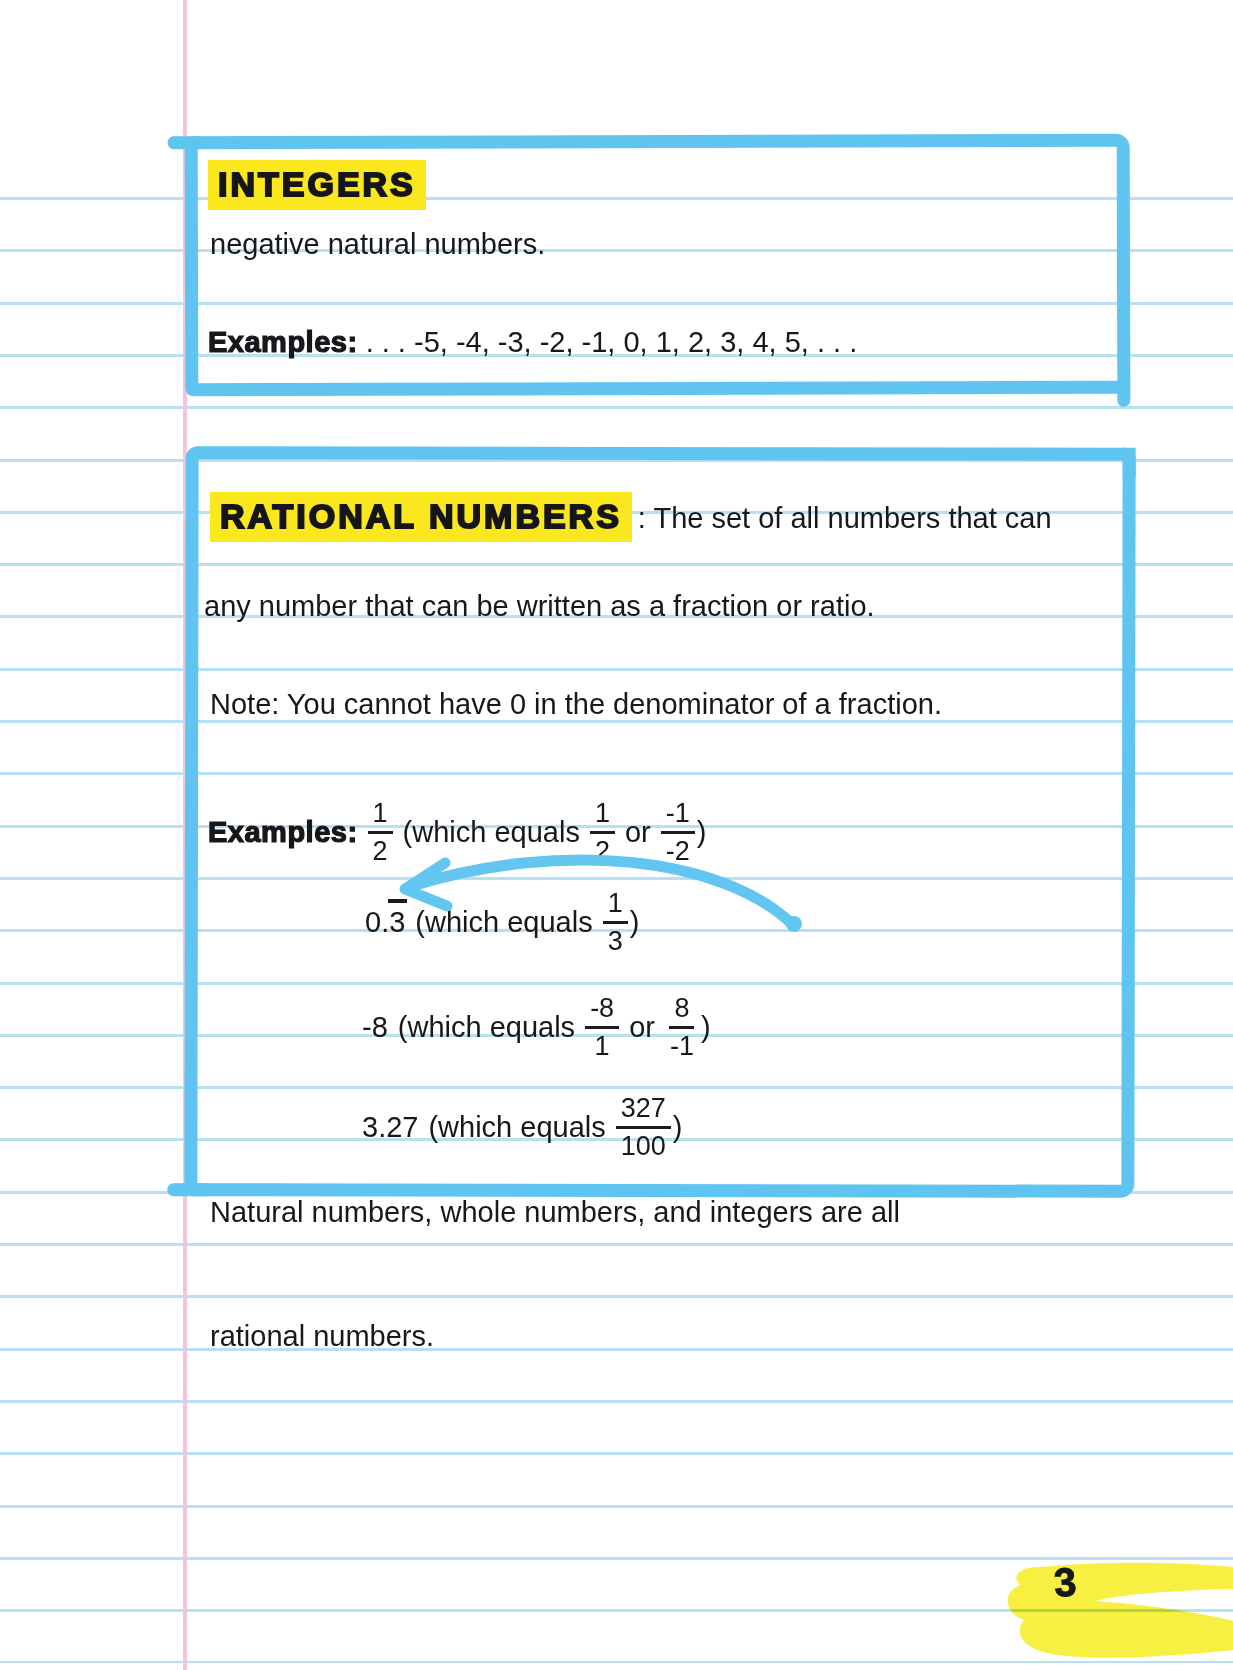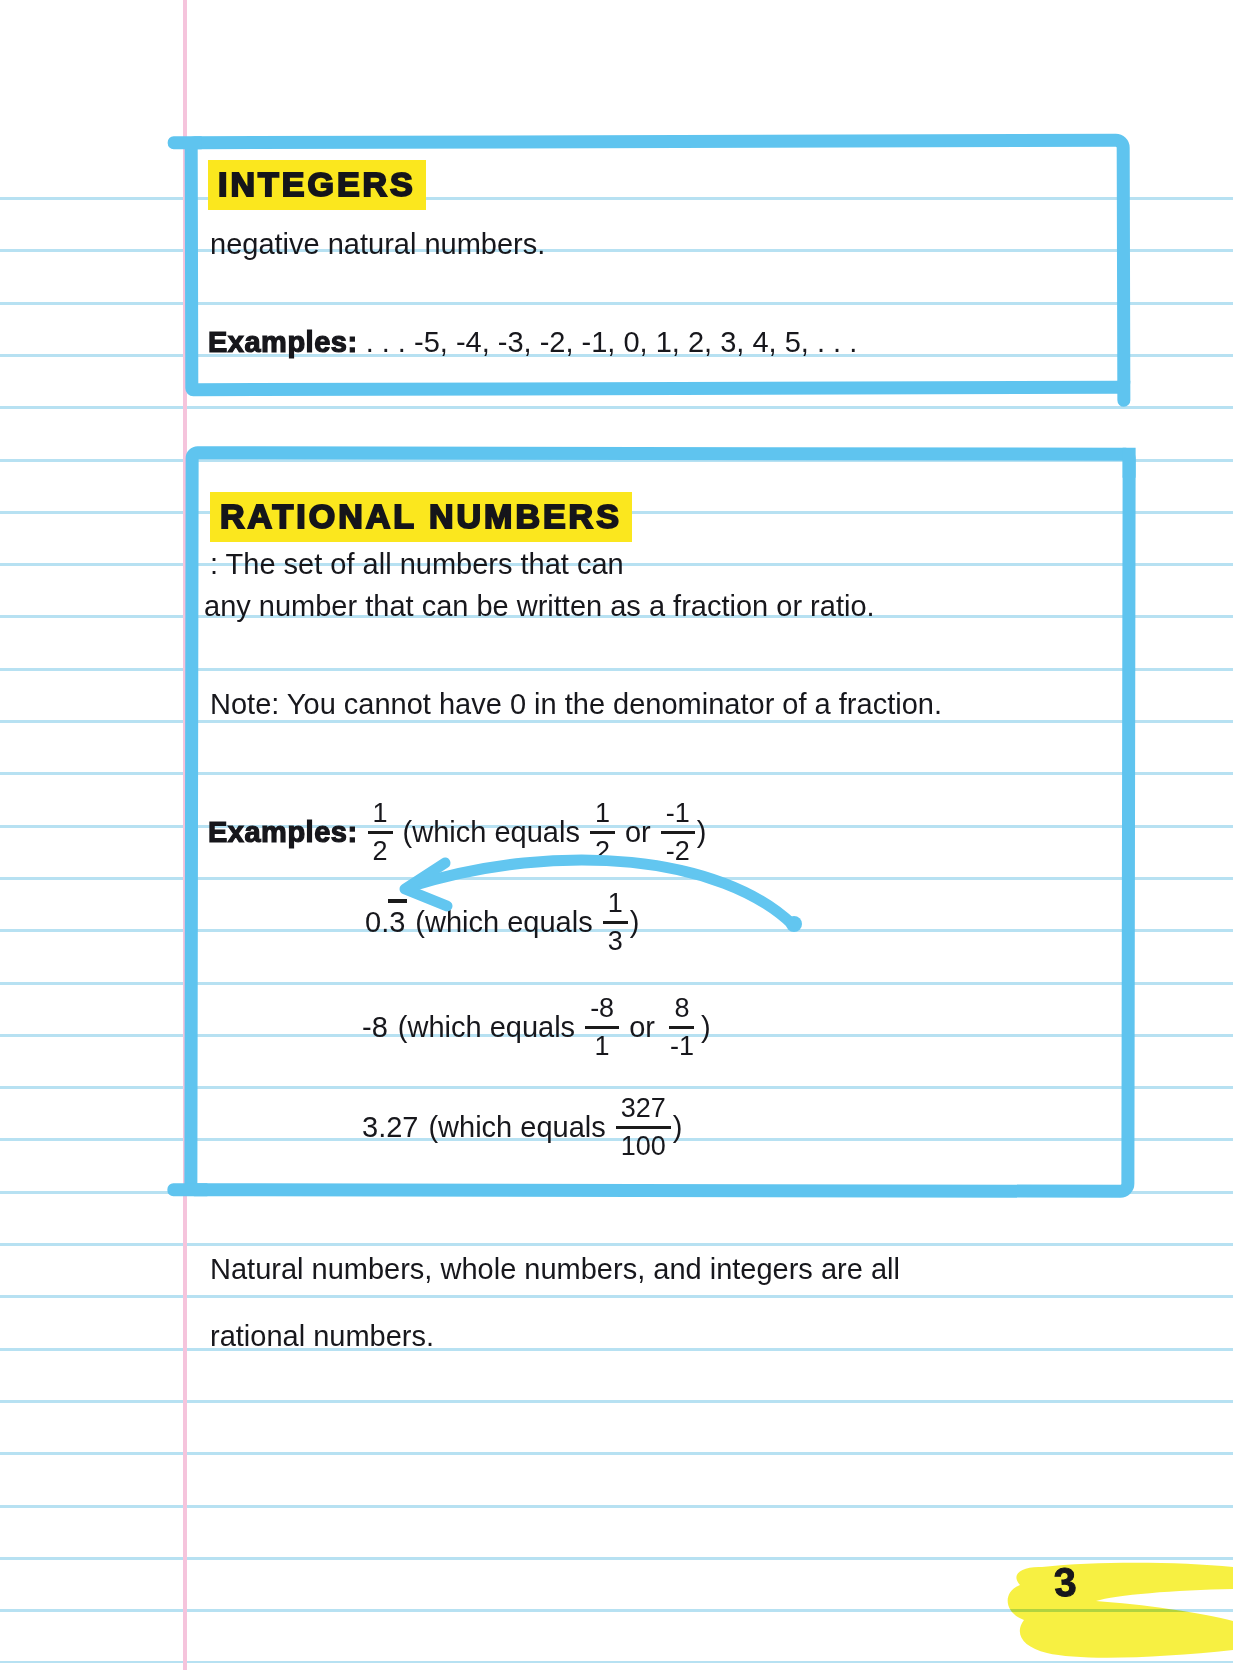--- a/index.html
+++ b/index.html
@@ -13,21 +13,21 @@
   }
   .margin-line{position:absolute;left:183px;top:0;width:4px;height:100%;background:#f5c4dc;}
   .note-box{position:absolute;border:13px solid #5fc4ef;background:transparent;}
   .box-integers{left:185px;top:135px;width:919px;height:234px;border-radius:10px 14px 12px 8px;transform:rotate(-0.15deg);}
   .box-rational{left:185px;top:447px;width:924px;height:724px;border-radius:12px 10px 14px 10px;transform:rotate(0.1deg);}
   .box-integers::after{content:"";position:absolute;right:-13px;top:100%;width:13px;height:26px;background:#5fc4ef;border-radius:0 0 8px 8px;}
   .box-integers::before{content:"";position:absolute;left:-30px;top:-13px;width:34px;height:13px;background:#5fc4ef;border-radius:6px 0 0 6px;}
   .box-rational::after{content:"";position:absolute;left:-30px;bottom:-13px;width:40px;height:13px;background:#5fc4ef;border-radius:6px 0 0 6px;}
   .box-rational::before{content:"";position:absolute;right:-13px;top:-13px;width:13px;height:30px;background:#5fc4ef;}
   .tline{position:absolute;white-space:nowrap;font-size:29px;line-height:1.15;}
-  .title-row{display:flex;align-items:baseline;gap:6px;flex-direction:column;}
+  .title-row{display:flex;align-items:baseline;gap:6px;}
   .term-hl{
     display:inline-block;background:#fbe71e;padding:5px 10px 6px 10px;
     font-weight:bold;font-size:34px;letter-spacing:3px;-webkit-text-stroke:2px #15151a;color:#15151a;
   }
   .label{font-weight:bold;-webkit-text-stroke:1.2px #15151a;letter-spacing:0.5px;}
   .frow{position:absolute;display:flex;align-items:center;gap:10px;white-space:nowrap;font-size:29px;}
   .frac{display:inline-flex;flex-direction:column;align-items:center;line-height:1;font-size:27px;}
   .frac .num{padding:0 5px 4px 5px;border-bottom:3px solid #1b1b1b;}
   .frac .den{padding:4px 5px 0 5px;}
   .rep{position:relative;}
@@ -123,21 +123,21 @@
     <span>3.27</span>
     <span>(which equals</span>
     <span class="frac">
         <span class="num">327</span>
         <span class="den">100</span>
       </span>
     <span style="margin-left:-8px;">)</span>
   </div>
 
 
-  <div class="tline" style="left:210px;top:1253px;text-align:right;">Natural numbers, whole numbers, and integers are all</div>
+  <div class="tline" style="left:210px;top:1196px;text-align:right;">Natural numbers, whole numbers, and integers are all</div>
   <div class="tline" style="left:210px;top:1320px;text-align:center;">rational numbers.</div>
 
   <svg class="svg-overlay" viewBox="0 0 1233 1670">
     <g>
       <path d="M 793 925 C 722 856, 560 840, 412 886" fill="none" stroke="#62c6f0" stroke-width="11" stroke-linecap="round"></path>
       <path d="M 445 863 L 405 889 L 447 906" fill="none" stroke="#62c6f0" stroke-width="11" stroke-linecap="round" stroke-linejoin="round"></path>
       <circle cx="794" cy="924" r="8" fill="#62c6f0"></circle>
     </g>
     <g class="blend-mult">
       <path d="M 1042 1567

